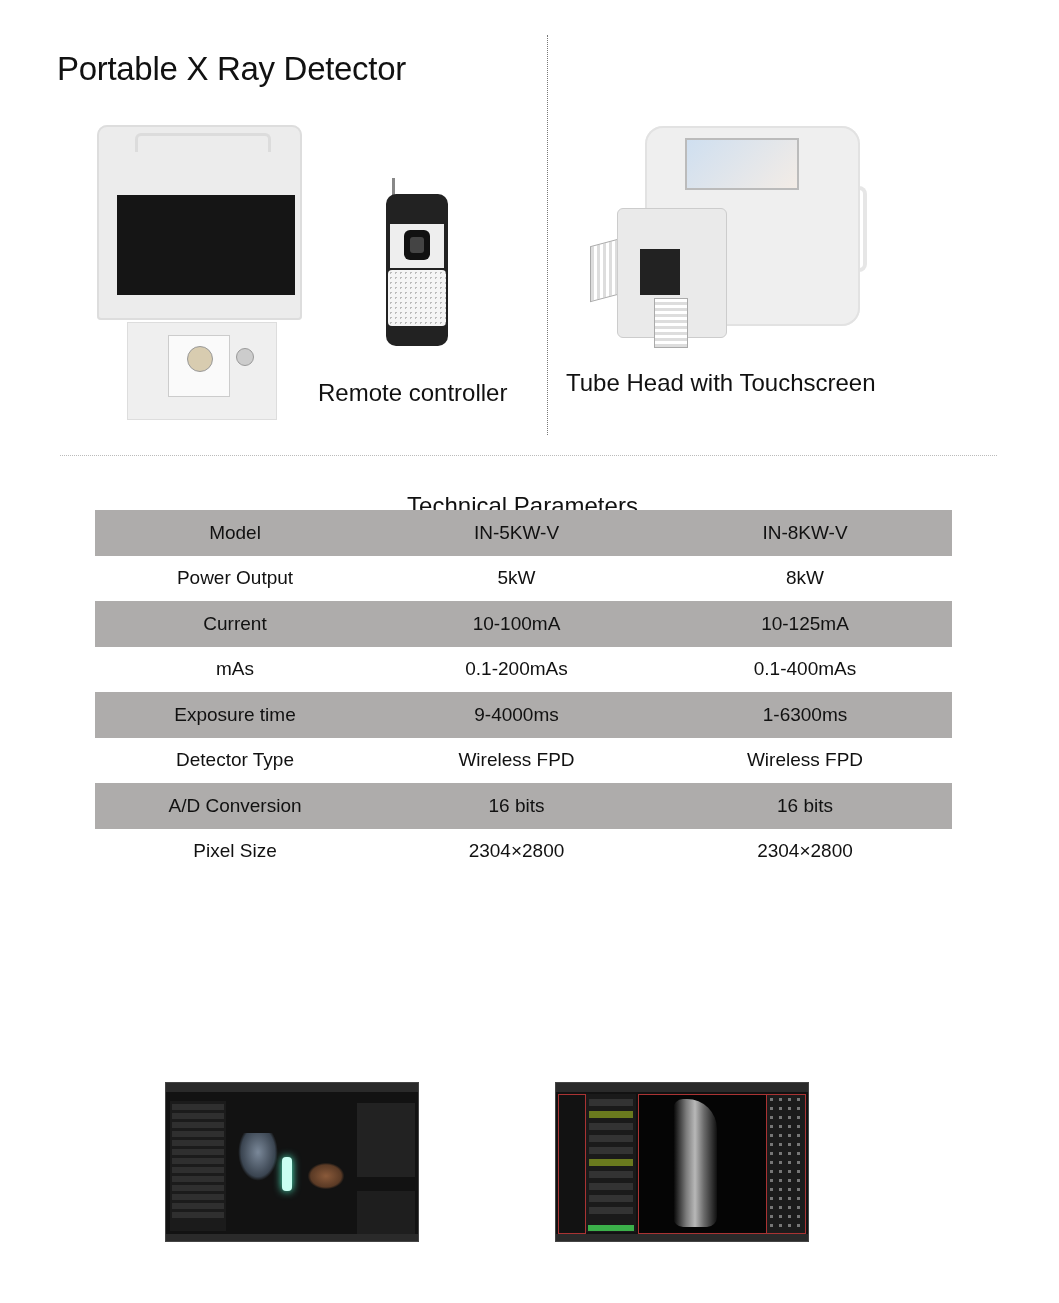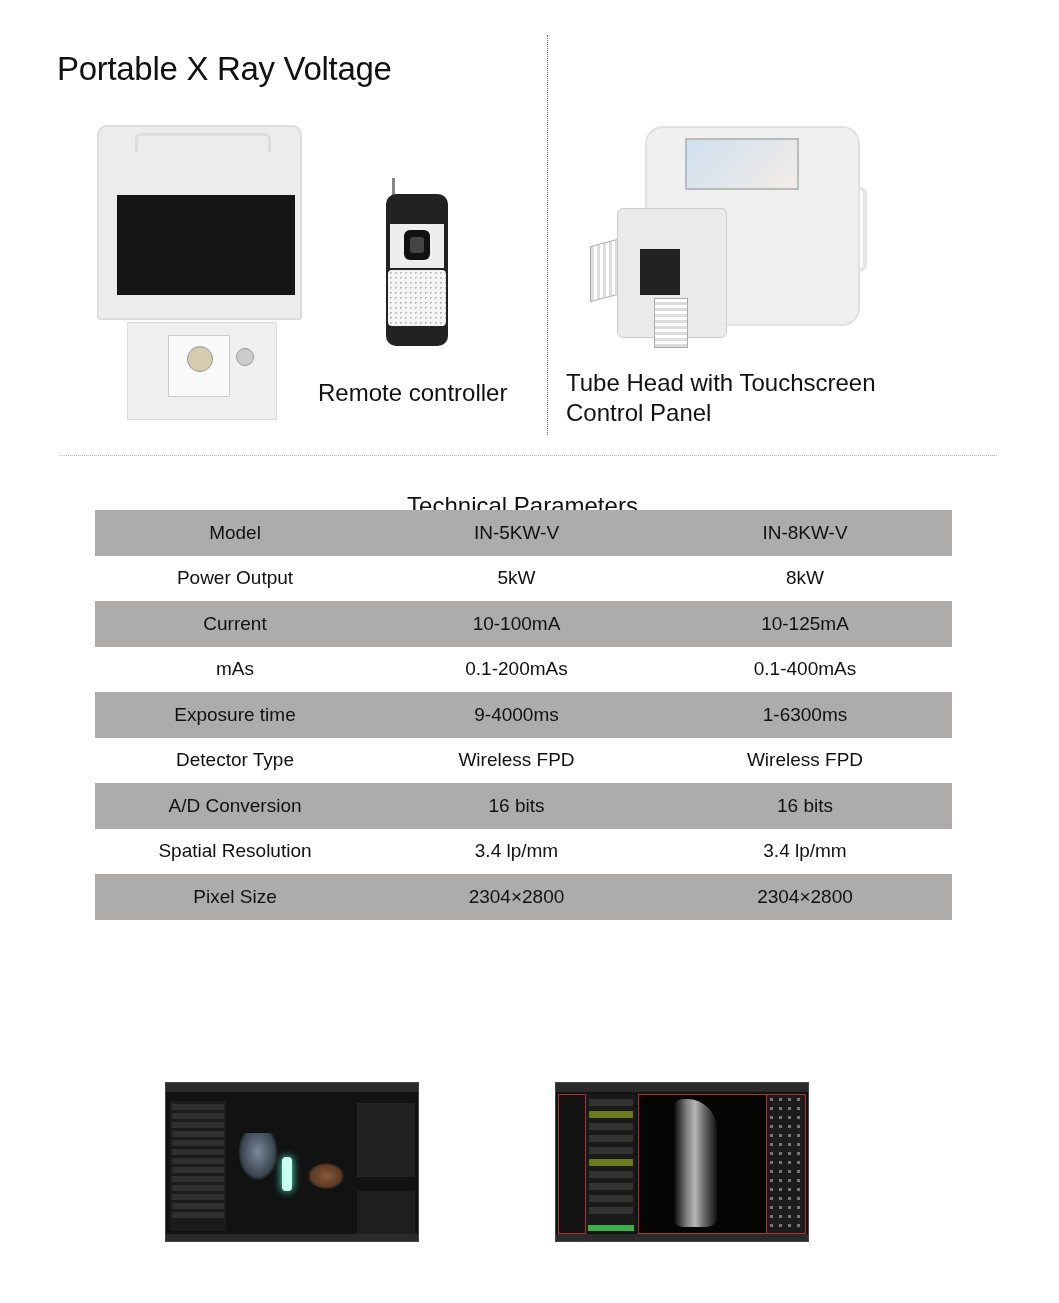--- a/index.html
+++ b/index.html
@@ -55,21 +55,21 @@
   .s2-ctrl .g{height:7px;margin:5px 3px;background:#6a7a1e;}
   .s2-ctrl .d{height:7px;margin:5px 3px;background:#333;}
   .s2-ctrl .ready{position:absolute;left:2px;right:2px;bottom:1px;height:6px;background:#3bb04a;}
   .s2-img{position:absolute;left:82px;top:11px;width:128px;height:138px;background:#050505;border:1px solid #a33;}
   .xray{position:absolute;left:34px;top:4px;width:44px;height:128px;background:linear-gradient(90deg,#000,#888 30%,#ccc 50%,#777 70%,#111);border-radius:10px 30px 10px 10px;opacity:.9;}
   .s2-tools{position:absolute;right:2px;top:11px;width:38px;height:138px;background:#1c1c1c;border:1px solid #a33;background-image:radial-gradient(#777 1.5px,transparent 2px);background-size:9px 9px;}
 </style>
 </head>
 <body>
 
-<div class="title">Portable X Ray Voltage</div>
+<div class="title">Portable X Ray Detector</div>
 <div class="vdivider"></div>
 
 <div>
   <div class="m1-body">
       <div class="m1-handle"></div>
       <div class="m1-screen"></div>
     </div>
   <div class="m1-head">
       <div class="m1-dial">
         <div class="m1-knob"></div>
@@ -97,21 +97,20 @@
       <div class="t-screen"></div>
     </div>
   <div class="t-louver1"></div>
   <div class="t-head">
       <div class="t-window"></div>
     </div>
   <div class="t-louver2"></div>
 </div>
 <div class="caption" style="left:566px;top:368px;width:340px;">
   <div>Tube Head with Touchscreen</div>
-  <div>Control Panel</div>
 </div>
 
 <div class="hdivider"></div>
 
 <div class="tp-title">Technical Parameters</div>
 
 <table class="spec-table">
   <tbody>
     <tr>
         <td class="c0">Model</td>
@@ -140,25 +139,20 @@
       </tr>
     <tr>
         <td class="c0">Detector Type</td>
         <td class="c1">Wireless FPD</td>
         <td>Wireless FPD</td>
       </tr>
     <tr>
         <td class="c0">A/D Conversion</td>
         <td class="c1">16 bits</td>
         <td>16 bits</td>
-      </tr>
-    <tr>
-        <td class="c0">Spatial Resolution</td>
-        <td class="c1">3.4 lp/mm</td>
-        <td>3.4 lp/mm</td>
       </tr>
     <tr>
         <td class="c0">Pixel Size</td>
         <td class="c1">2304×2800</td>
         <td>2304×2800</td>
       </tr>
   </tbody>
 </table>
 
 <div class="shot" style="left:165px;">

